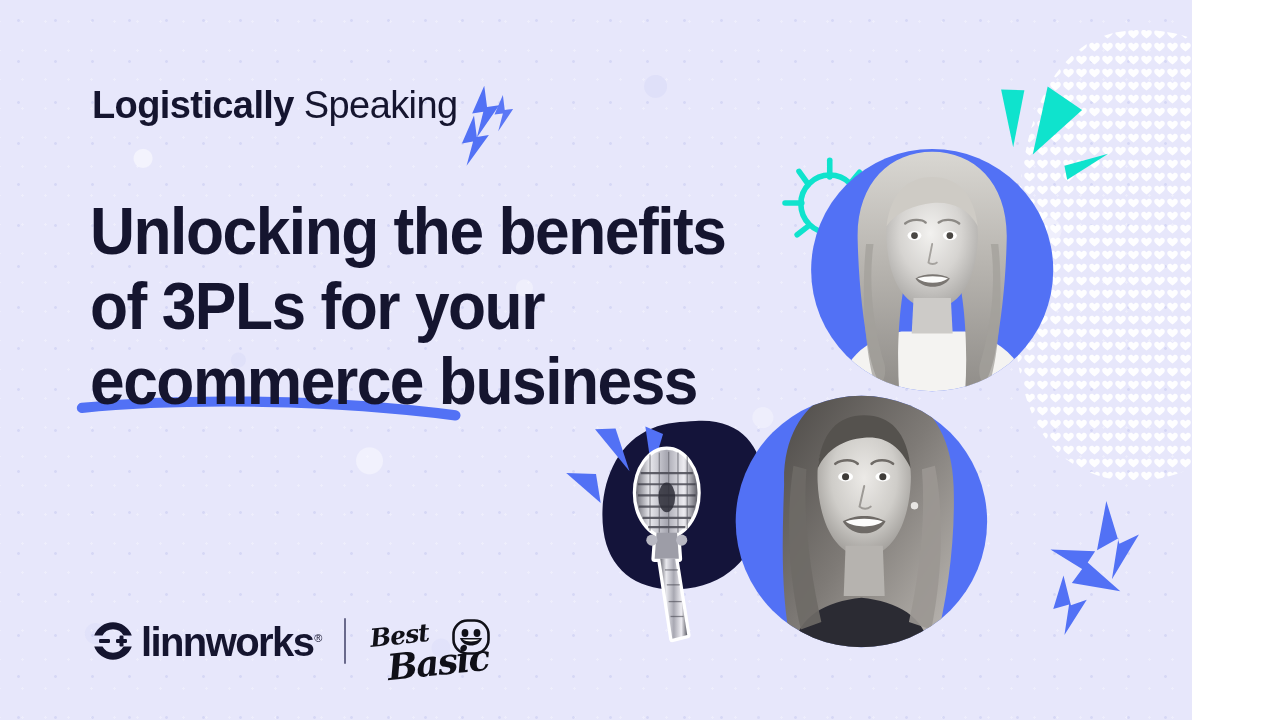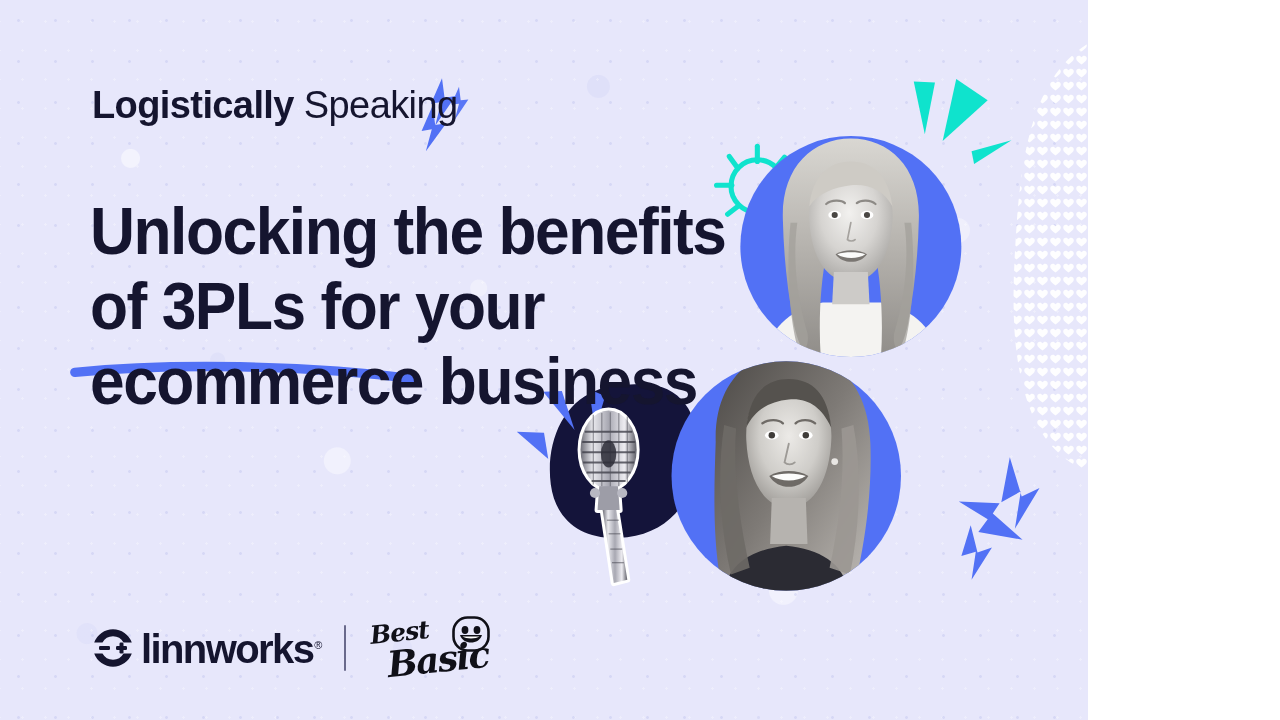--- a/index.html
+++ b/index.html
@@ -3,21 +3,21 @@
 <meta charset="utf-8">
 <title>Logistically Speaking Webinar Promo</title>
 <style>
   html, body {
     margin: 0;
     padding: 0;
     background: #ffffff;
   }
   #stage {
     position: relative;
-    width: 1088px;
+    width: 1192px;
     height: 720px;
     overflow: hidden;
     background: #e6e6fa;
     font-family: "Liberation Sans", sans-serif;
     -webkit-font-smoothing: antialiased;
   }
 
   
   .bg-base {
     position: absolute;
@@ -106,21 +106,20 @@
     color: #131326;
     white-space: nowrap;
   }
 
   
   .logo-row {
     position: absolute;
     left: 90px;
     top: 618px;
     display: flex;
-    align-items: center;
     height: 60px;
   }
   .linnworks-logo {
     display: flex;
     align-items: center;
     height: 46px;
   }
   .linnworks-wordmark {
     font-weight: 700;
     font-size: 40px;

